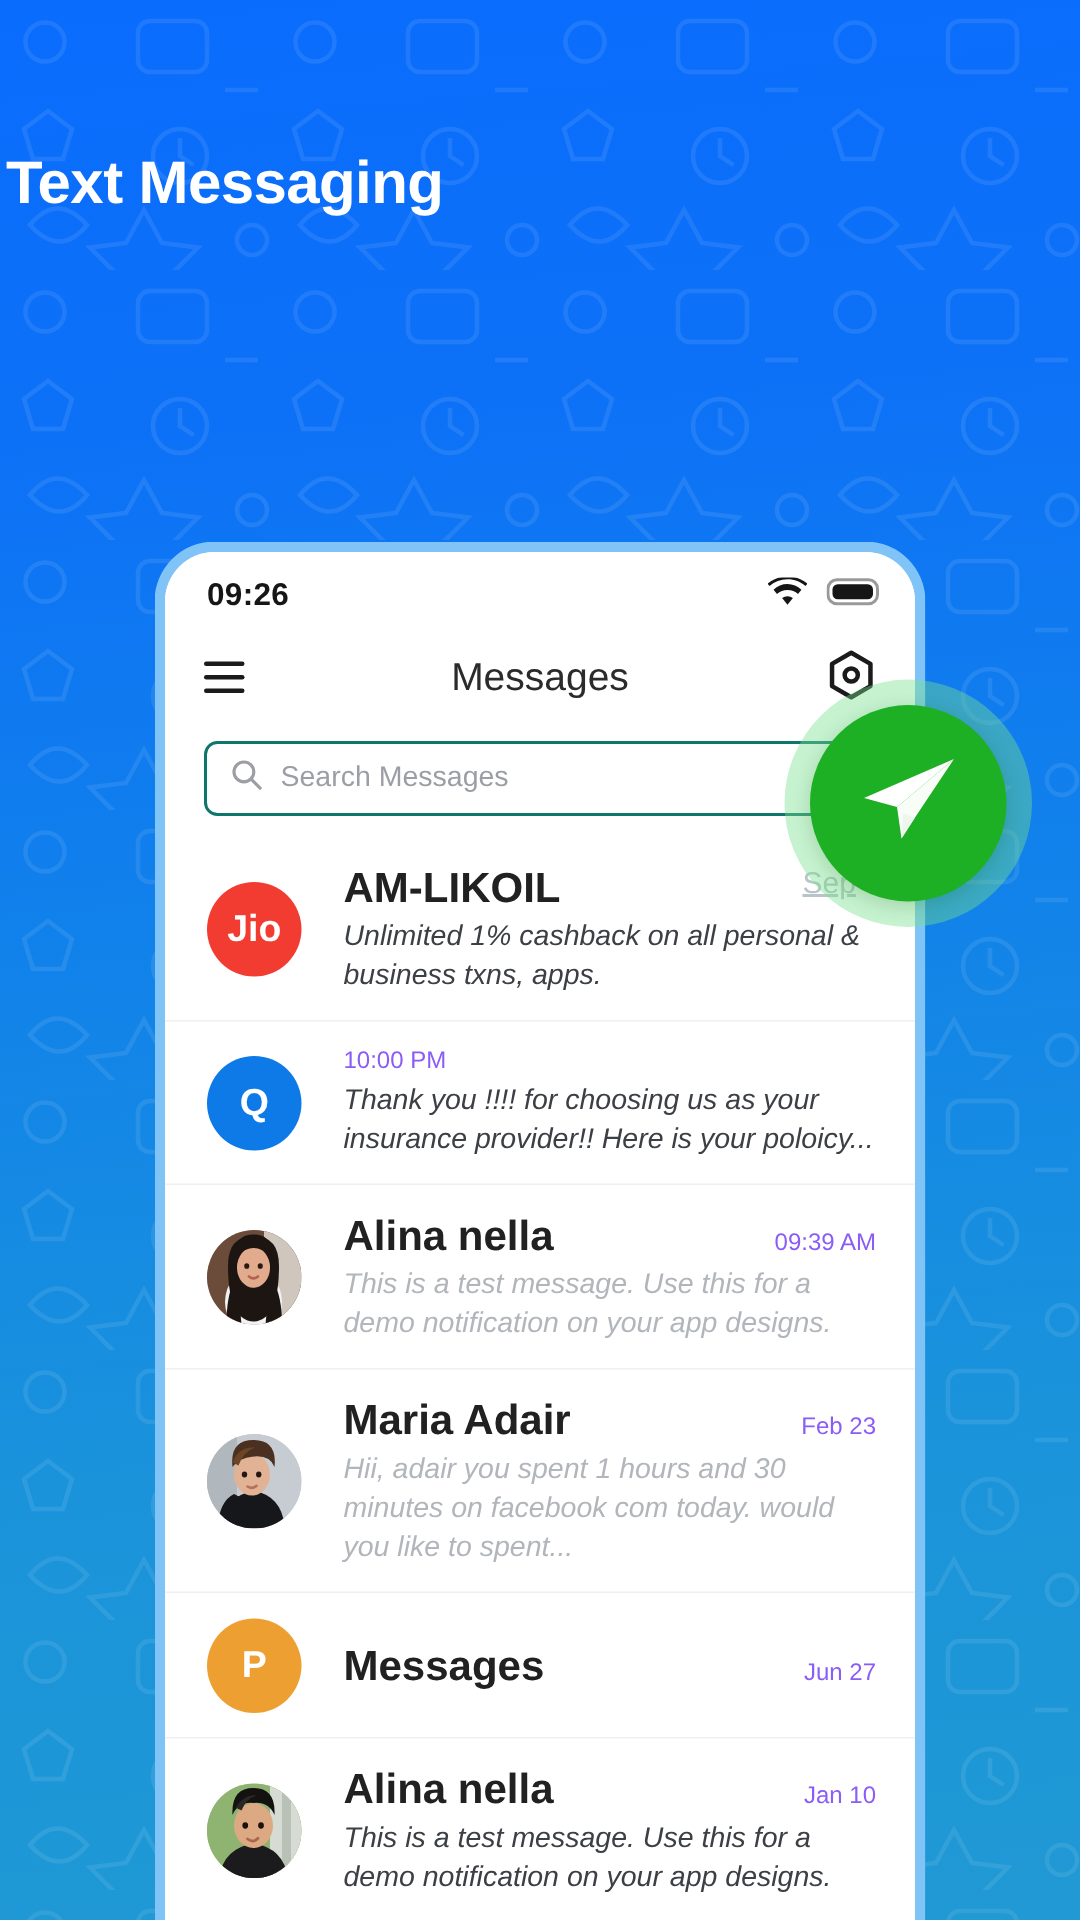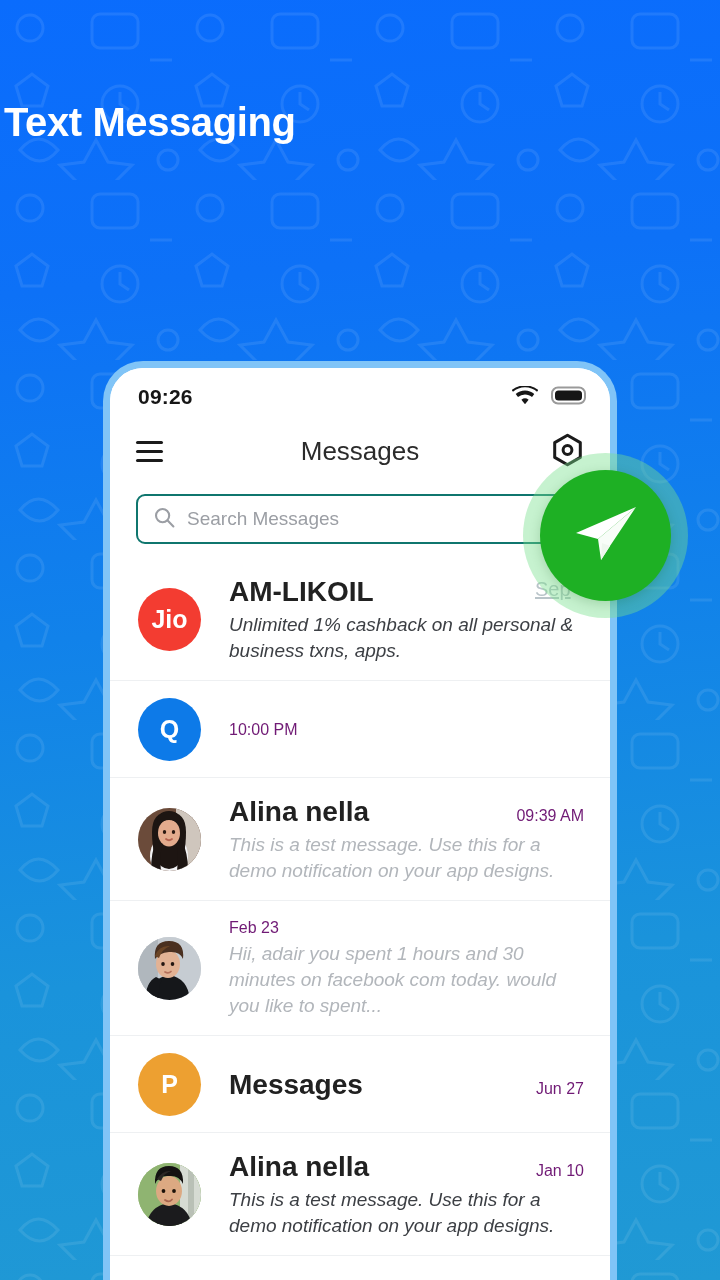--- a/index.html
+++ b/index.html
@@ -79,21 +79,21 @@
     width:63px; height:63px; border-radius:50%; flex:0 0 63px;
     display:flex; align-items:center; justify-content:center;
     color:#fff; font-size:25px; font-weight:700; overflow:hidden;
     position:relative;
   }
   .avatar.photo { font-size:0; }
   .avatar svg { width:100%; height:100%; display:block; }
   .rowbody { flex:1 1 auto; min-width:0; padding-top:1px; }
   .rowtop { display:flex; align-items:baseline; gap:8px; }
   .name { font-size:28px; font-weight:700; color:#212121; flex:1 1 auto; }
-  .time { font-size:16px; color:#701a75; white-space:nowrap; }
+  .time { font-size:16px; color:#8b5cf6; white-space:nowrap; }
   .snippet {
     margin-top:4px; font-size:19px; line-height:26px; color:#5e6166;
     word-wrap:break-word;
     font-style:italic;
   }
   .row.read .snippet { color:#b2b6bb; }
   .row.unread .snippet { color:#3c3f44; }
 
   
   .fab {
@@ -202,20 +202,21 @@
         </div>
 
         <div class="row unread">
           <div class="avatar" style="background:#0d7ae8">
             <span>Q</span>
           </div>
           <div class="rowbody">
             <div class="rowtop">
               <span class="time">10:00 PM</span>
             </div>
+            <div class="snippet">Thank you !!!! for choosing us as your insurance provider!!  Here is your poloicy...</div>
           </div>
         </div>
 
         <div class="row read">
           <div class="avatar photo" style="background:#d9cfc8">
             <svg viewBox="0 0 63 63">
               <rect width="63" height="63" fill="#6b4b3a"></rect>
               <rect x="38" y="0" width="25" height="63" fill="#cfc6bd"></rect>
               <ellipse cx="31" cy="48" rx="19" ry="22" fill="#f2f2f4"></ellipse>
               <path d="M14 24 q0 -20 17 -20 q17 0 17 20 q0 26 -9 34 q-8 6 -16 0 q-9 -8 -9 -34z" fill="#1d1512"></path>
@@ -247,20 +248,21 @@
               <path d="M17 22 q-2 -18 14 -18 q16 0 14 18 q-3 -8 -14 -7 q-10 1 -14 7z" fill="#4a3020"></path>
               <path d="M17 19 q4 -11 15 -10 q-8 3 -11 12z" fill="#6b4526"></path>
               <ellipse cx="25" cy="27" rx="1.8" ry="2" fill="#241611"></ellipse>
               <ellipse cx="34.5" cy="27" rx="1.8" ry="2" fill="#241611"></ellipse>
               <path d="M27 35 q3.5 2 6 -0.5" stroke="#b4705a" stroke-width="1.7" fill="none" stroke-linecap="round"></path>
               <path d="M18 40 q-10 5 -11 23 h14 q-1 -14 3 -20z" fill="#15171a"></path>
             </svg>
           </div>
           <div class="rowbody">
             <div class="rowtop">
+              <span class="name">Maria Adair</span>
               <span class="time">Feb 23</span>
             </div>
             <div class="snippet">Hii, adair you spent 1 hours and 30 minutes on facebook com today. would you like to spent...</div>
           </div>
         </div>
 
         <div class="row read">
           <div class="avatar" style="background:#eda031">
             <span>P</span>
           </div>

